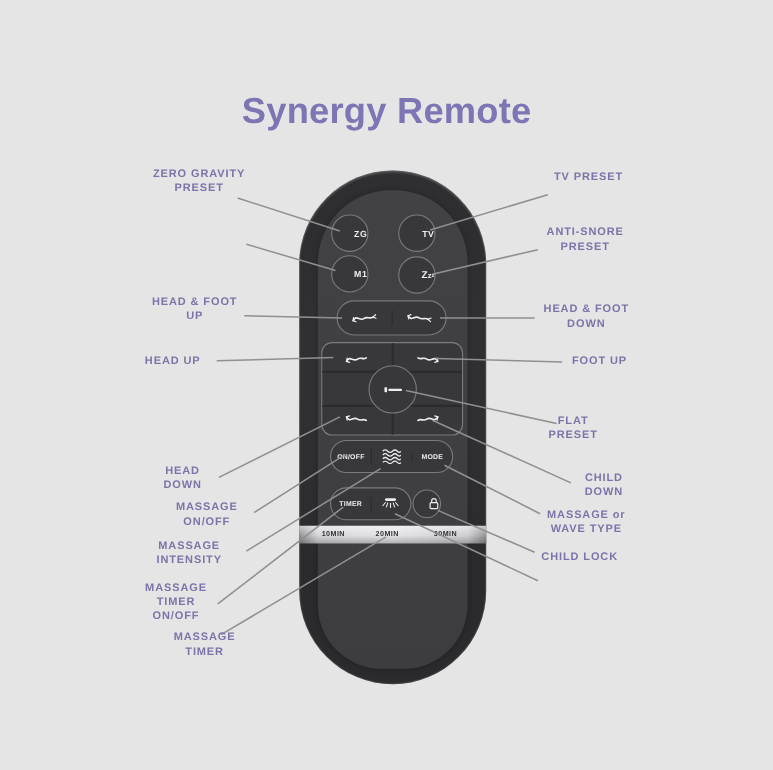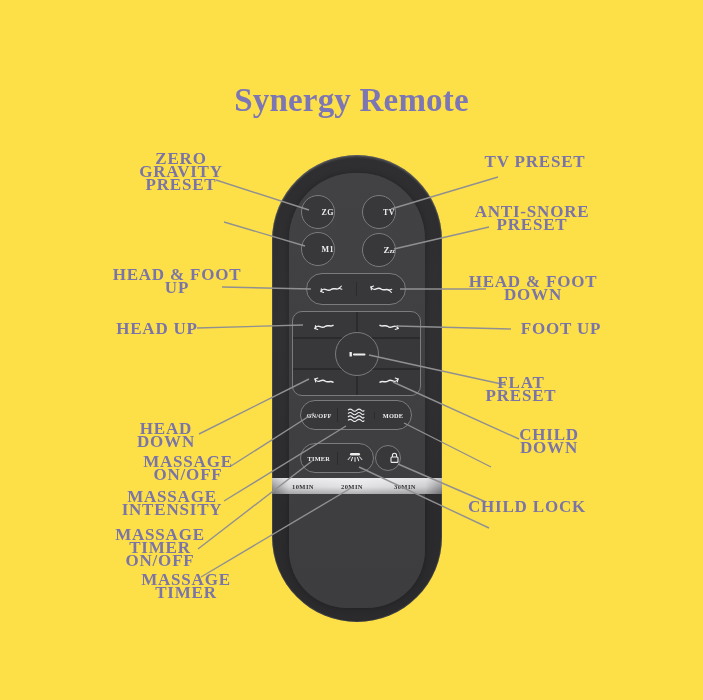--- a/index.html
+++ b/index.html
@@ -1,32 +1,32 @@
 <!DOCTYPE html>
 <html style="--c-title: #7d76b4; --c-label: #7a74a8; --c-line: #909092; --c-body: #323235; --c-panel: #414144; --c-button_fill: #38383b; --c-button_stroke: #7b7b7e; --c-button_text: #ededee; --c-strip_light: #e2e2e5; --c-strip_dark: #8e8e92; --c-strip_text: #323235;"><head>
 <meta charset="utf-8">
 <style>
   html,body{margin:0;padding:0;background:#fff;}
   *{box-sizing:border-box;}
   .stage{
-    position:relative;width:703px;height:700px;background:#fde047;overflow:hidden;
-    font-family:Liberation Serif, serif;
+    position:relative;width:703px;height:700px;background:#e5e5e5;overflow:hidden;
+    font-family:Liberation Sans, sans-serif;
   }
   .title{
     position:absolute;left:0;top:82px;width:703px;text-align:center;
     font-size:33px;font-weight:bold;letter-spacing:0.2px;
     color:var(--c-title,#7d76b4);
   }
   
   .conn-svg{position:absolute;left:0;top:0;z-index:2;}
   .conn{stroke:var(--c-line,#909092);stroke-width:1.4;}
   
   .label{
     position:absolute;width:130px;text-align:center;z-index:3;
-    font-weight:bold;font-size:17px;letter-spacing:0.8px;line-height:13px;
+    font-weight:bold;font-size:10px;letter-spacing:0.8px;line-height:13px;
     color:var(--c-label,#7a74a8);
   }
   .ln{display:block;}
   
   .remote{
     position:absolute;left:272px;top:155px;width:170px;height:467px;z-index:1;
     border-radius:85px;
     background:radial-gradient(ellipse 70% 50% at 50% 38%, #3b3b3e 0%, #323235 55%, #2b2b2e 100%);
     box-shadow:inset 0 2px 2px rgba(255,255,255,0.14), inset 0 0 0 1px rgba(120,120,126,0.25);
   }
@@ -255,28 +255,32 @@
     <span class="ln">TV PRESET</span>
   </div>
   <div class="label" style="left:467px;top:205px;">
     <span class="ln">ANTI-SNORE</span>
     <span class="ln">PRESET</span>
   </div>
   <div class="label" style="left:468px;top:275px;">
     <span class="ln">HEAD &amp; FOOT</span>
     <span class="ln">DOWN</span>
   </div>
-  <div class="label" style="left:496px;top:322px;">
+  <div class="label" style="left:480px;top:322px;">
     <span class="ln">FOOT UP</span>
   </div>
   <div class="label" style="left:456px;top:376px;">
     <span class="ln">FLAT</span>
     <span class="ln">PRESET</span>
   </div>
   <div class="label" style="left:484px;top:428px;">
     <span class="ln">CHILD</span>
     <span class="ln">DOWN</span>
   </div>
+  <div class="label" style="left:468px;top:462px;">
+    <span class="ln">MASSAGE or</span>
+    <span class="ln">WAVE TYPE</span>
+  </div>
   <div class="label" style="left:462px;top:500px;">
     <span class="ln">CHILD LOCK</span>
   </div>
 
 </div>
 
 </body></html>

